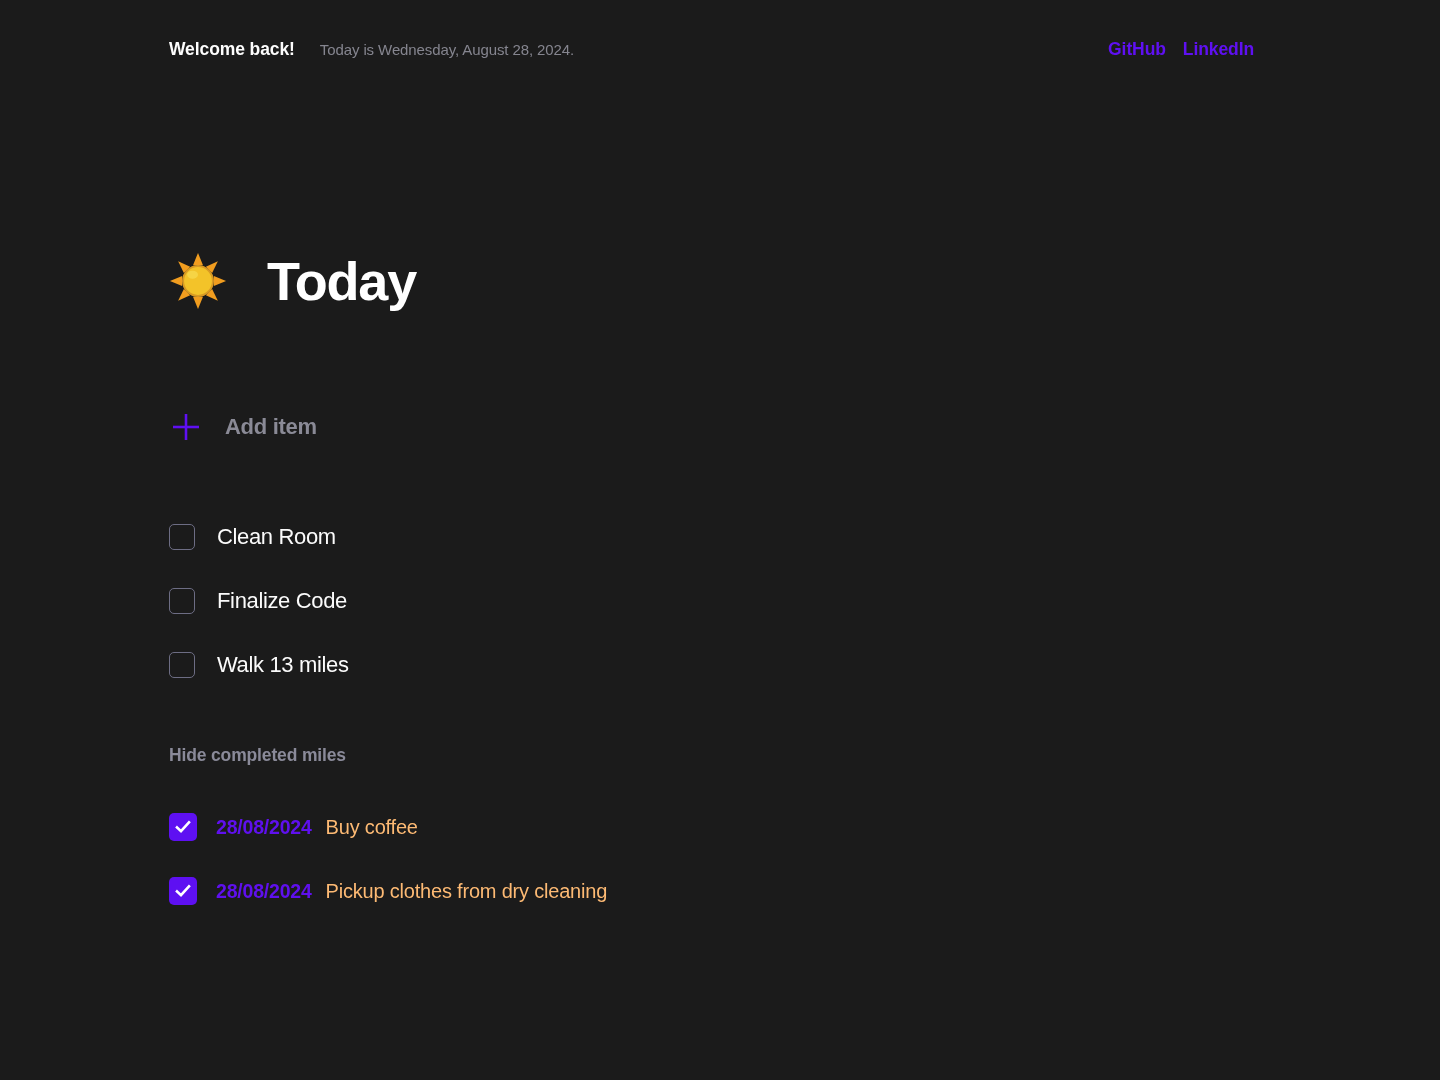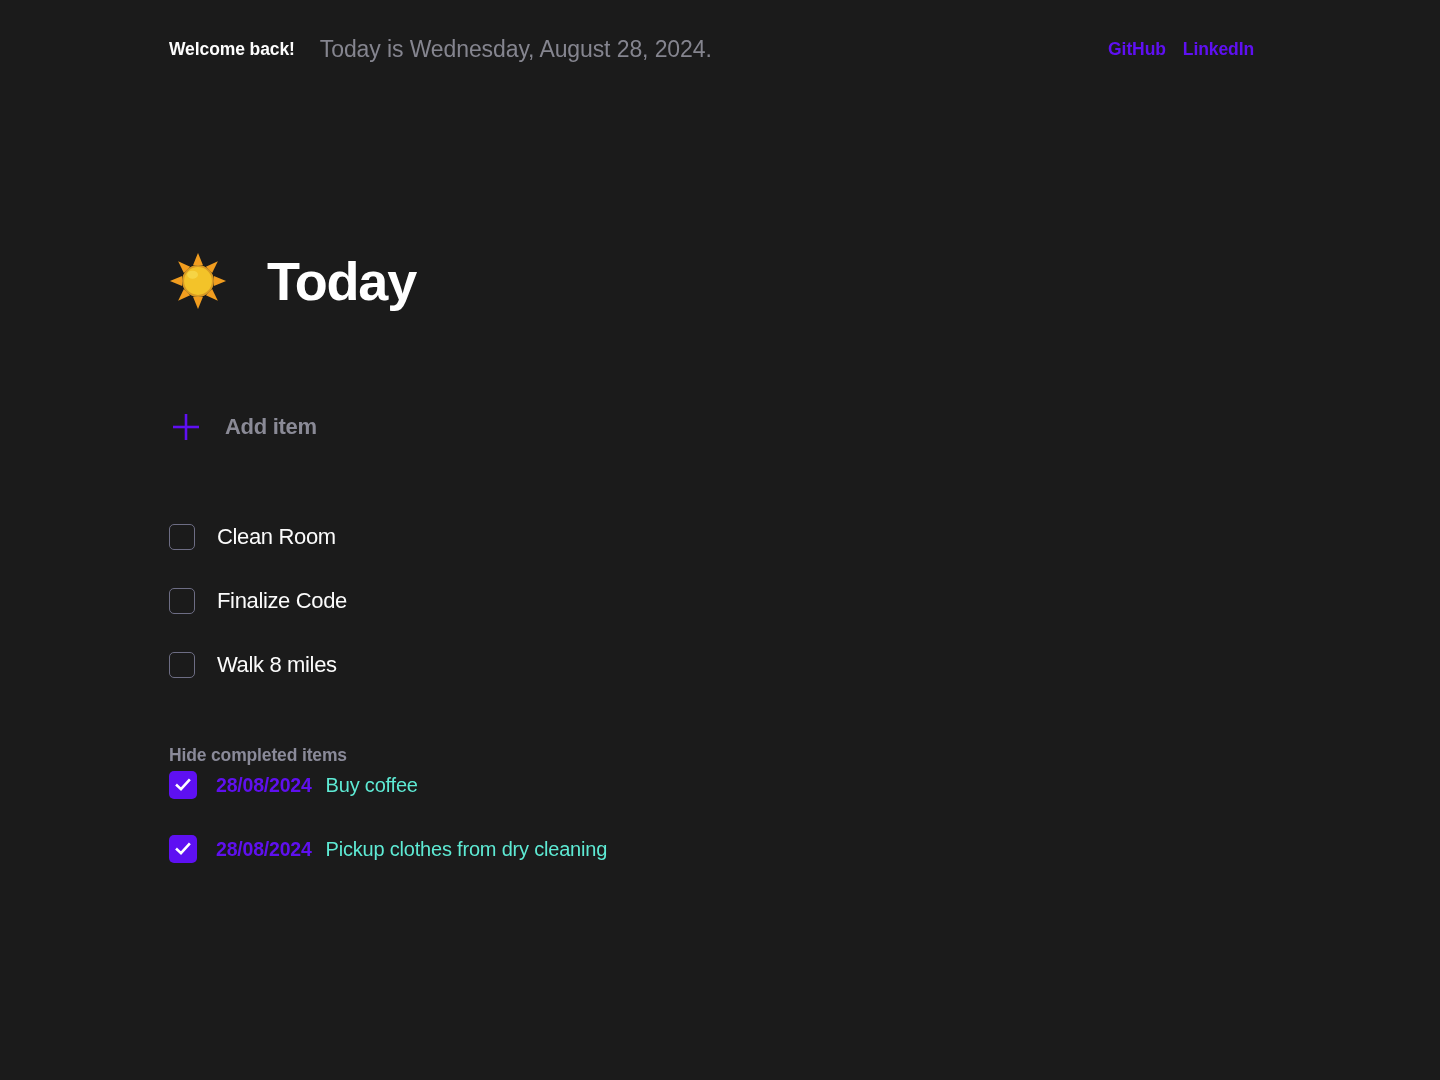--- a/index.html
+++ b/index.html
@@ -31,21 +31,21 @@
     align-items: center;
   }
   .welcome {
     font-size: 17.5px;
     font-weight: 700;
     color: #fdfdfd;
     letter-spacing: -0.1px;
     white-space: nowrap;
   }
   .today-date {
-    font-size: 23px;
+    font-size: 15px;
     font-weight: 400;
     color: #85858f;
     letter-spacing: -0.1px;
     margin-left: 25px;
     white-space: nowrap;
   }
   .nav-links {
     margin-left: auto;
     display: flex;
     align-items: center;
@@ -136,21 +136,21 @@
     top: 745px;
     left: 169px;
     font-size: 17.5px;
     font-weight: 600;
     color: #8a8a99;
     letter-spacing: -0.15px;
     cursor: pointer;
   }
   .completed-list {
     position: absolute;
-    top: 768px;
+    top: 810px;
     left: 169px;
     width: 1000px;
   }
   .completed-row {
     display: flex;
     align-items: center;
     height: 34px;
     margin-bottom: 30px;
     cursor: pointer;
   }
@@ -171,21 +171,21 @@
     font-size: 19.5px;
     font-weight: 700;
     color: #5f10ee;
     letter-spacing: -0.2px;
     margin-left: 19px;
     white-space: nowrap;
   }
   .completed-label {
     font-size: 20px;
     font-weight: 400;
-    color: #5eead4;
+    color: #fdba74;
     letter-spacing: -0.2px;
     margin-left: 14px;
     white-space: nowrap;
   }
 </style>
 </head>
 <body>
 
 <div class="page">
 
@@ -232,25 +232,25 @@
     <div class="task-row">
       <span class="checkbox"></span>
       <span class="task-label">Clean Room</span>
     </div>
     <div class="task-row">
       <span class="checkbox"></span>
       <span class="task-label">Finalize Code</span>
     </div>
     <div class="task-row">
       <span class="checkbox"></span>
-      <span class="task-label">Walk 8 miles</span>
-    </div>
-  </div>
-
-  <div class="hide-completed">Hide completed items</div>
+      <span class="task-label">Walk 13 miles</span>
+    </div>
+  </div>
+
+  <div class="hide-completed">Hide completed miles</div>
 
   <div class="completed-list">
     <div class="completed-row">
       <span class="checkbox-checked">
         <svg class="check-glyph" viewBox="0 0 18 18" aria-hidden="true">
           <polyline points="3,9.4 7,13.2 15,4.4" fill="none" stroke="#ffffff" stroke-width="2.6" stroke-linecap="square"></polyline>
         </svg>
       </span>
       <span class="completed-date">28/08/2024</span>
       <span class="completed-label">Buy coffee</span>

